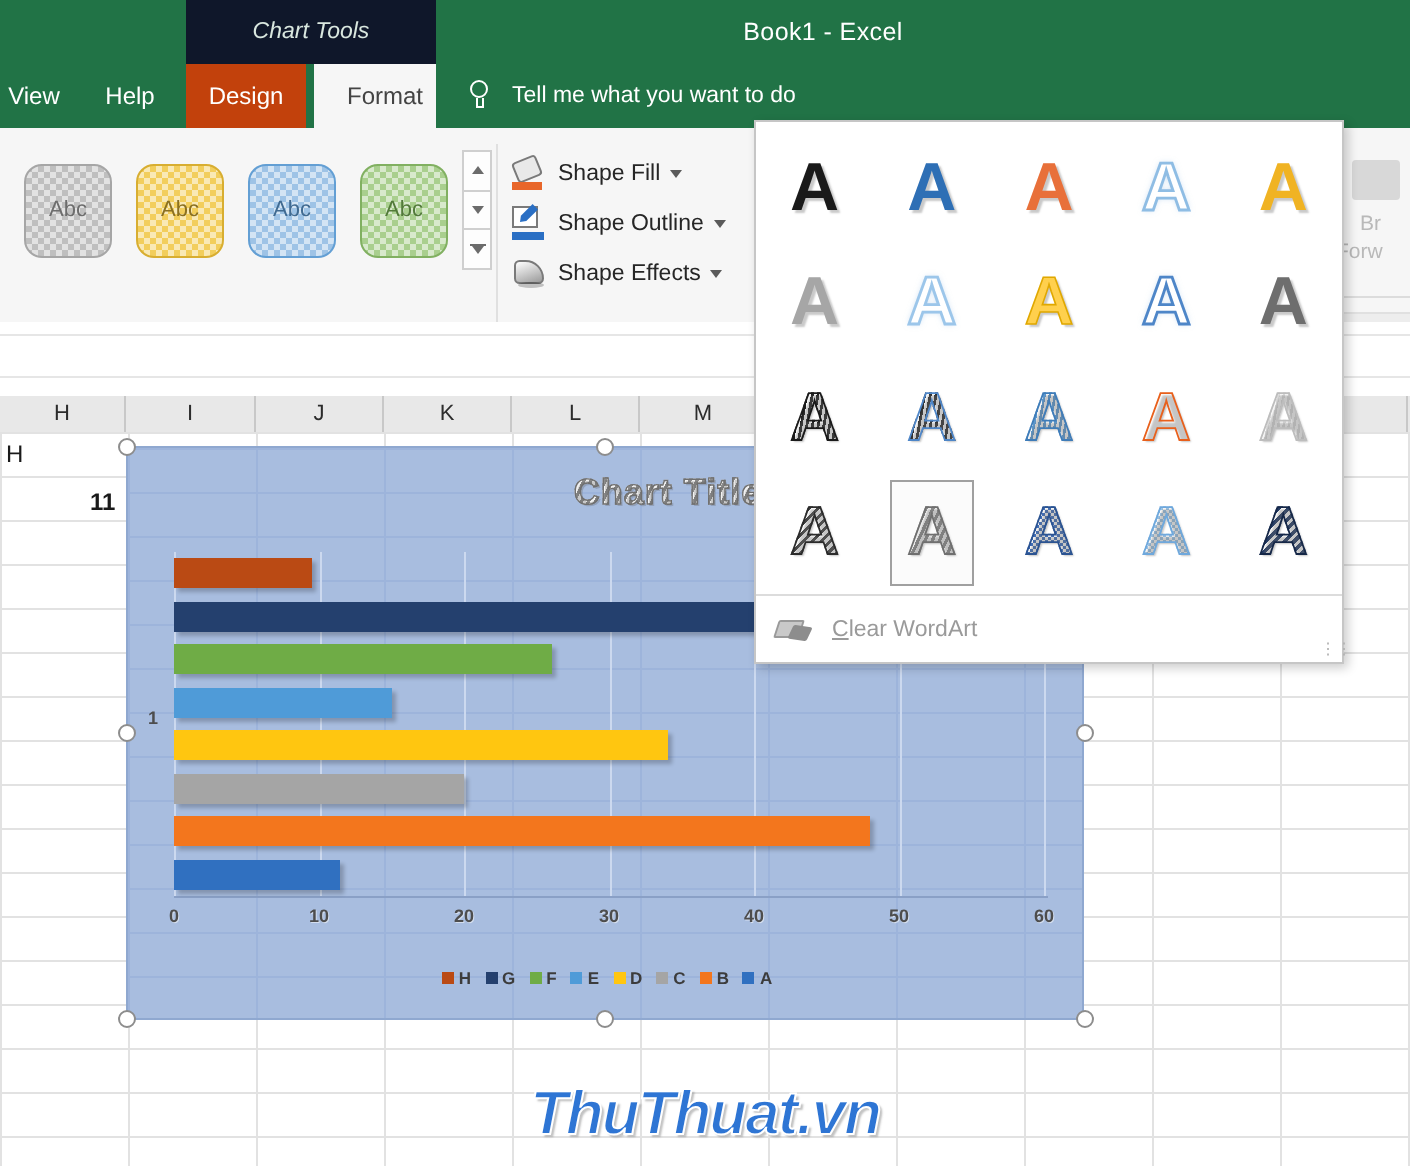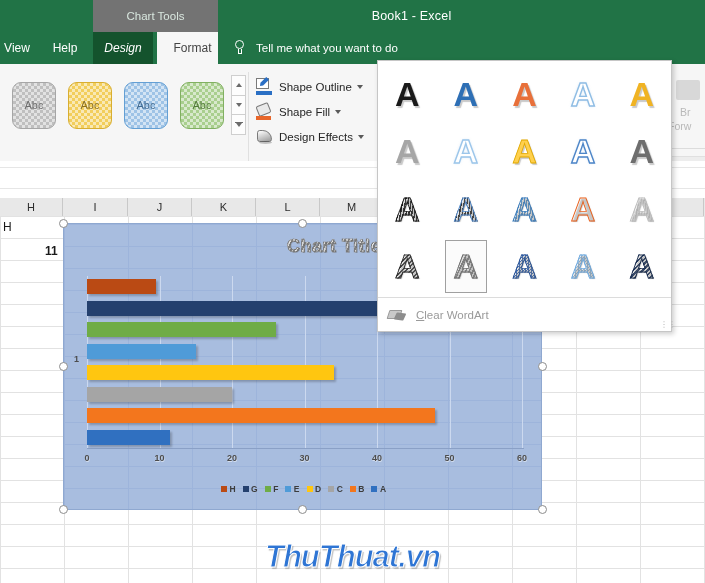--- a/index.html
+++ b/index.html
@@ -10,44 +10,44 @@
     -webkit-font-smoothing:antialiased;
   }
 
   
   #titlebar{
     position:absolute;left:0;top:0;width:705px;height:32px;
     background:#217346;
   }
   #chart-tools-tab{
     position:absolute;left:93px;top:0;width:125px;height:32px;
-    background:#737373;
+    background:#0f172a;
     color:#d9e7df;font-size:11.5px;
-    display:flex;align-items:center;justify-content:center;
+    display:flex;align-items:center;justify-content:center;font-style:italic;
   }
   #window-title{
     position:absolute;left:0;top:0;width:705px;height:32px;
     display:flex;align-items:center;justify-content:center;
     color:#ffffff;font-size:12.5px;letter-spacing:.2px;
     pointer-events:none;
   }
   #window-title span{margin-left:118px;}
 
   
   #tabbar{
     position:absolute;left:0;top:32px;width:705px;height:32px;
     background:#217346;
     text-align:right;
   }
   .rtab{
     position:absolute;top:0;height:32px;
     display:flex;align-items:center;justify-content:center;
     color:#ffffff;font-size:12px;padding:0 10px;box-sizing:border-box;
   }
-  .rtab.ctx{background:#14532d;font-style:italic;}
+  .rtab.ctx{background:#c2410c;}
   .rtab.active{background:#f3f3f3;color:#217346;padding-left:20px;}
   #tab-view{left:-6px;width:46px;}
   #tab-help{left:42px;width:46px;}
   #tab-design{left:93px;width:60px;}
   #tab-format{left:157px;width:61px;background:#f6f6f6;color:#444;}
   #tellme{
     position:absolute;left:232px;top:0;height:32px;
     display:flex;align-items:center;color:#ffffff;font-size:11.5px;
   }
   #bulb-icon{
@@ -291,34 +291,34 @@
     </div>
 
     <div id="group-label">Shape Styles</div>
     <div id="group-launcher">◢</div>
   </div>
 
   <div id="ribbon-sep"></div>
 
   <div id="shape-cmds">
     <div class="scmd">
+      <span class="icobox" id="fill-icon"></span>
+      <span class="lbl">Shape Fill</span>
+      <span class="caret"></span>
+    </div>
+    <div class="scmd">
       <span class="icobox" id="outline-icon">
           <span id="outline-pen"></span>
         </span>
       <span class="lbl">Shape Outline</span>
       <span class="caret"></span>
     </div>
     <div class="scmd">
-      <span class="icobox" id="fill-icon"></span>
-      <span class="lbl">Shape Fill</span>
-      <span class="caret"></span>
-    </div>
-    <div class="scmd">
       <span class="icobox" id="effects-icon"></span>
-      <span class="lbl">Design Effects</span>
+      <span class="lbl">Shape Effects</span>
       <span class="caret"></span>
     </div>
   </div>
 
   <div id="arrange-group">
     <div id="arrange-ico"></div>
     <div id="arrange-t1">Br</div>
     <div id="arrange-t2">Forw</div>
     <div id="arrange-line"></div>
     <div id="arrange-line2"></div>

